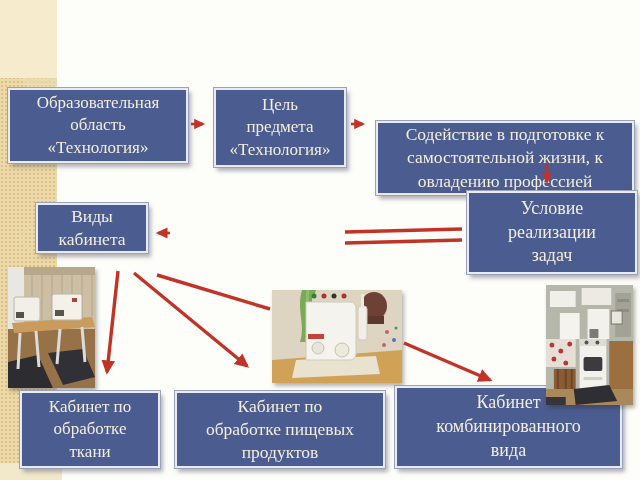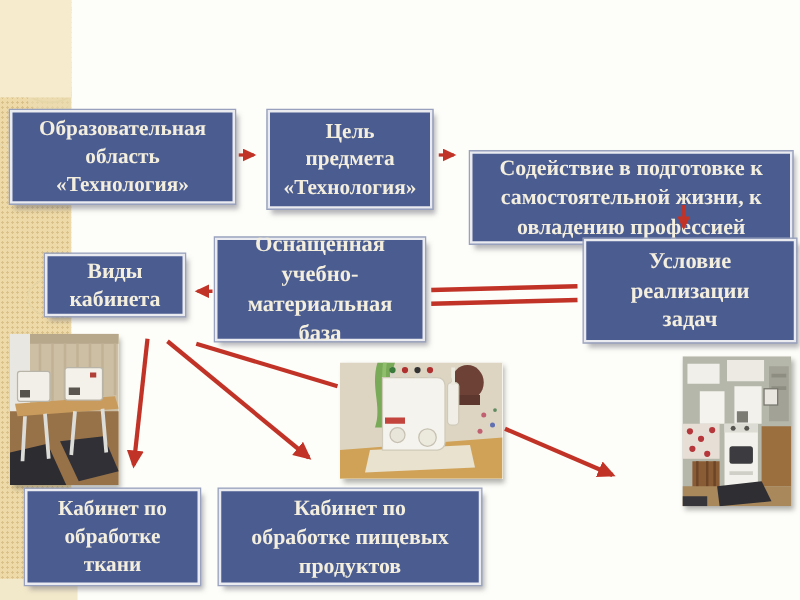--- a/index.html
+++ b/index.html
@@ -24,21 +24,21 @@
     text-align:center; color:var(--title,#8d1b26);
     font-size:27px; line-height:30px; font-weight:bold; letter-spacing:.5px;
   }
   
   .bx{
     position:absolute; z-index:3;
     background:var(--box-fill,#4b5c91);
     border:2px solid #e9ebf1; outline:1px solid #98a1bd;
     box-shadow:3px 4px 4px rgba(105,105,118,.5);
     color:var(--box-text,#f3eedd);
-    font-weight:bold; font-size:17px; line-height:1.32; text-align:center;
+    font-weight:normal; font-size:17px; line-height:1.32; text-align:center;
     display:flex; align-items:center; justify-content:center;
     padding:2px 20px; box-sizing:border-box;
   }
   .b-edu   {left:8px;   top:88px;  width:180px; height:75px;}
   .b-goal  {left:214px; top:88px;  width:132px; height:79px;}
   .b-assist{left:376px; top:88px;  width:258px; height:74px; font-size:17.5px;margin-top:33px;}
   .b-types {left:36px;  top:203px; width:112px; height:50px; font-size:17.5px;}
   .b-base  {left:172px; top:190px; width:168px; height:83px; font-size:18px;}
   .b-cond  {left:467px; top:191px; width:170px; height:83px; font-size:18px;}
   .b-fabric{left:20px;  top:391px; width:140px; height:77px;}
@@ -70,24 +70,24 @@
     </svg>
     <div class="strip-bottom"></div>
   </div>
   <div class="corner-chip"></div>
 
 
   <div class="bx b-edu">Образовательная<br>область<br>«Технология»</div>
   <div class="bx b-goal">Цель<br>предмета<br>«Технология»</div>
   <div class="bx b-assist">Содействие в подготовке к<br>самостоятельной жизни, к<br>овладению профессией</div>
   <div class="bx b-types">Виды<br>кабинета</div>
-  <div class="bx b-base">Оснащенная<br>учебно-<br>материальная база</div>
   <div class="bx b-cond">Условие<br>реализации<br>задач</div>
   <div class="bx b-fabric">Кабинет по<br>обработке<br>ткани</div>
   <div class="bx b-food">Кабинет по<br>обработке пищевых<br>продуктов</div>
+  <div class="bx b-comb">Кабинет<br>комбинированного<br>вида</div>
 
   <div class="photo ph1">
     <svg viewBox="0 0 87 121" preserveAspectRatio="none">
       <rect width="87" height="121" fill="#cdbfa4"></rect>
       <rect x="0" y="0" width="16" height="80" fill="#e9e7e1"></rect>
       <rect x="16" y="0" width="71" height="8" fill="#b7a88c"></rect>
       <path d="M24,8 V58 M34,8 V56 M44,8 V55 M54,8 V53 M64,8 V52 M74,8 V50 M84,8 V49" stroke="#c2b295" stroke-width="2" fill="none"></path>
       <rect x="0" y="62" width="87" height="59" fill="#977248"></rect>
       <polygon points="0,95 30,88 45,121 0,121" fill="#2c2c31"></polygon>
       <polygon points="40,86 75,82 87,110 55,118" fill="#303036"></polygon>

